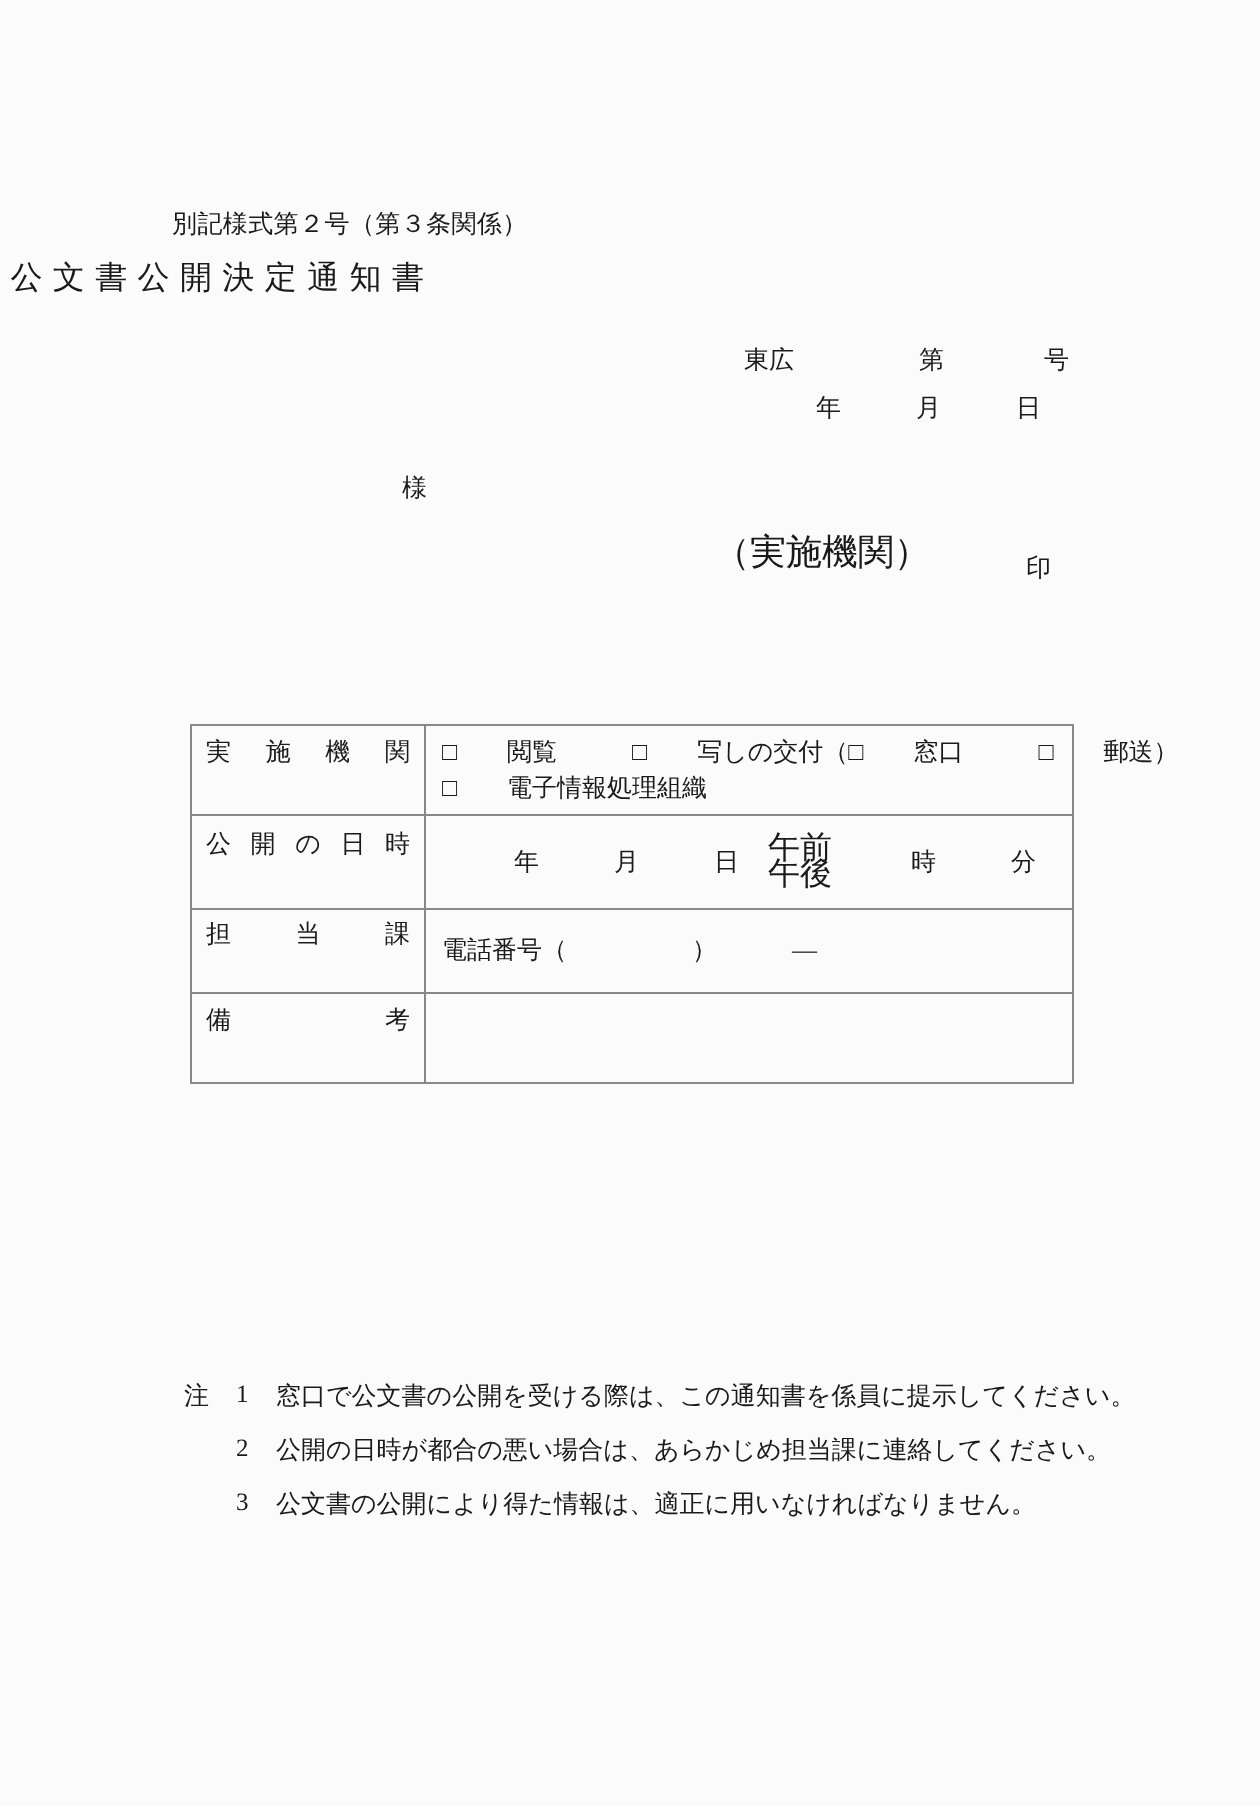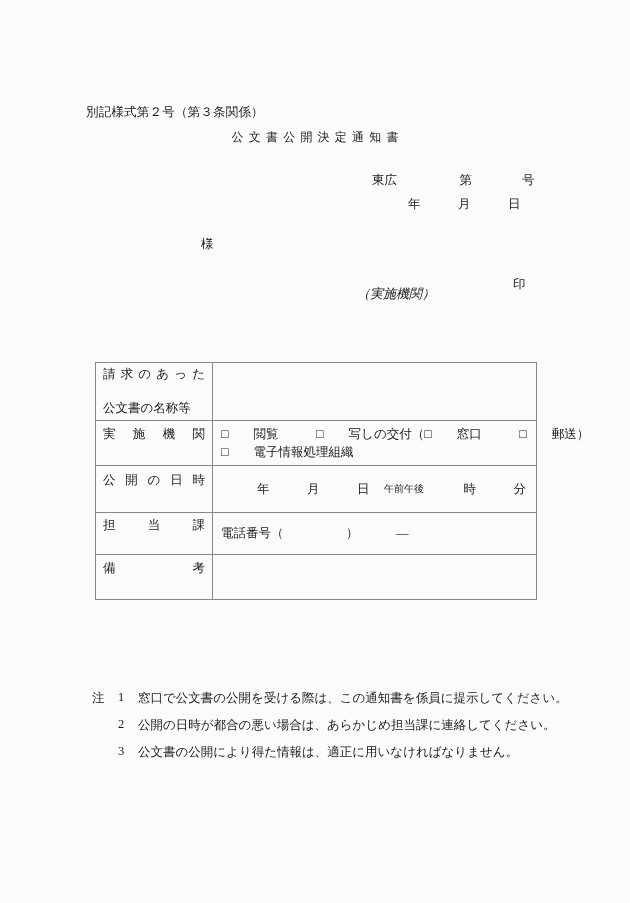--- a/index.html
+++ b/index.html
@@ -28,22 +28,21 @@
     left: 86px;
     top: 104px;
     font-size: 12.5px;
     letter-spacing: 0.2px;
     white-space: pre;
   }
   #doc-title {
     left: 0;
     right: 0;
     top: 129px;
-    text-align: center;
-    font-size: 12px;
+    font-size: 16px;
     letter-spacing: 5.2px;
     text-indent: 5.2px;
     white-space: pre;
   }
   #doc-number {
     left: 372px;
     top: 172px;
     font-size: 12.5px;
     white-space: pre;
   }
@@ -54,24 +53,23 @@
     white-space: pre;
   }
   #addressee-honorific {
     left: 201px;
     top: 236px;
     font-size: 12.5px;
     white-space: pre;
   }
   #issuer-line {
     left: 357px;
-    top: 285px;
-    font-size: 13px;
-    white-space: pre;
-    font-style: italic;
+    top: 264px;
+    font-size: 18px;
+    white-space: pre;
   }
   #issuer-seal {
     left: 513px;
     top: 276px;
     font-size: 12.5px;
     white-space: pre;
   }
 
   
   #body-paragraph {
@@ -136,23 +134,23 @@
 
   
   .dt-row {
     display: flex;
     align-items: center;
     padding-left: 36px;
     white-space: pre;
   }
   .dt-ampm {
     display: inline-flex;
-    flex-direction: row;
+    flex-direction: column;
     line-height: 13.5px;
-    font-size: 10px;
+    font-size: 16px;
     margin: 0 2px;
   }
 
   
   td.value.section-cell {
     vertical-align: bottom;
     padding-bottom: 4px;
   }
   #phone-line { white-space: pre; }
 
@@ -189,27 +187,20 @@
   <div class="abs" id="addressee-honorific">様</div>
 
   <div class="abs" id="issuer-line">（実施機関）</div>
 
   <div class="abs" id="issuer-seal">印</div>
 
 
   <table id="form-table">
     <tbody>
 
-      <tr class="r-req">
-        <td class="label">
-          <span class="lbl-spread">請求のあった</span>
-          <span class="lbl-plain">公文書の名称等</span>
-        </td>
-        <td class="value"></td>
-      </tr>
 
 
       <tr class="r-mth">
         <td class="label">
           <span class="lbl-spread">実施機関</span>
         </td>
         <td class="value">
           <div class="method-lines">□　　閲覧　　　□　　写しの交付（□　　窓口　　　□　　郵送）</div>
           <div class="method-lines">□　　電子情報処理組織</div>
         </td>

